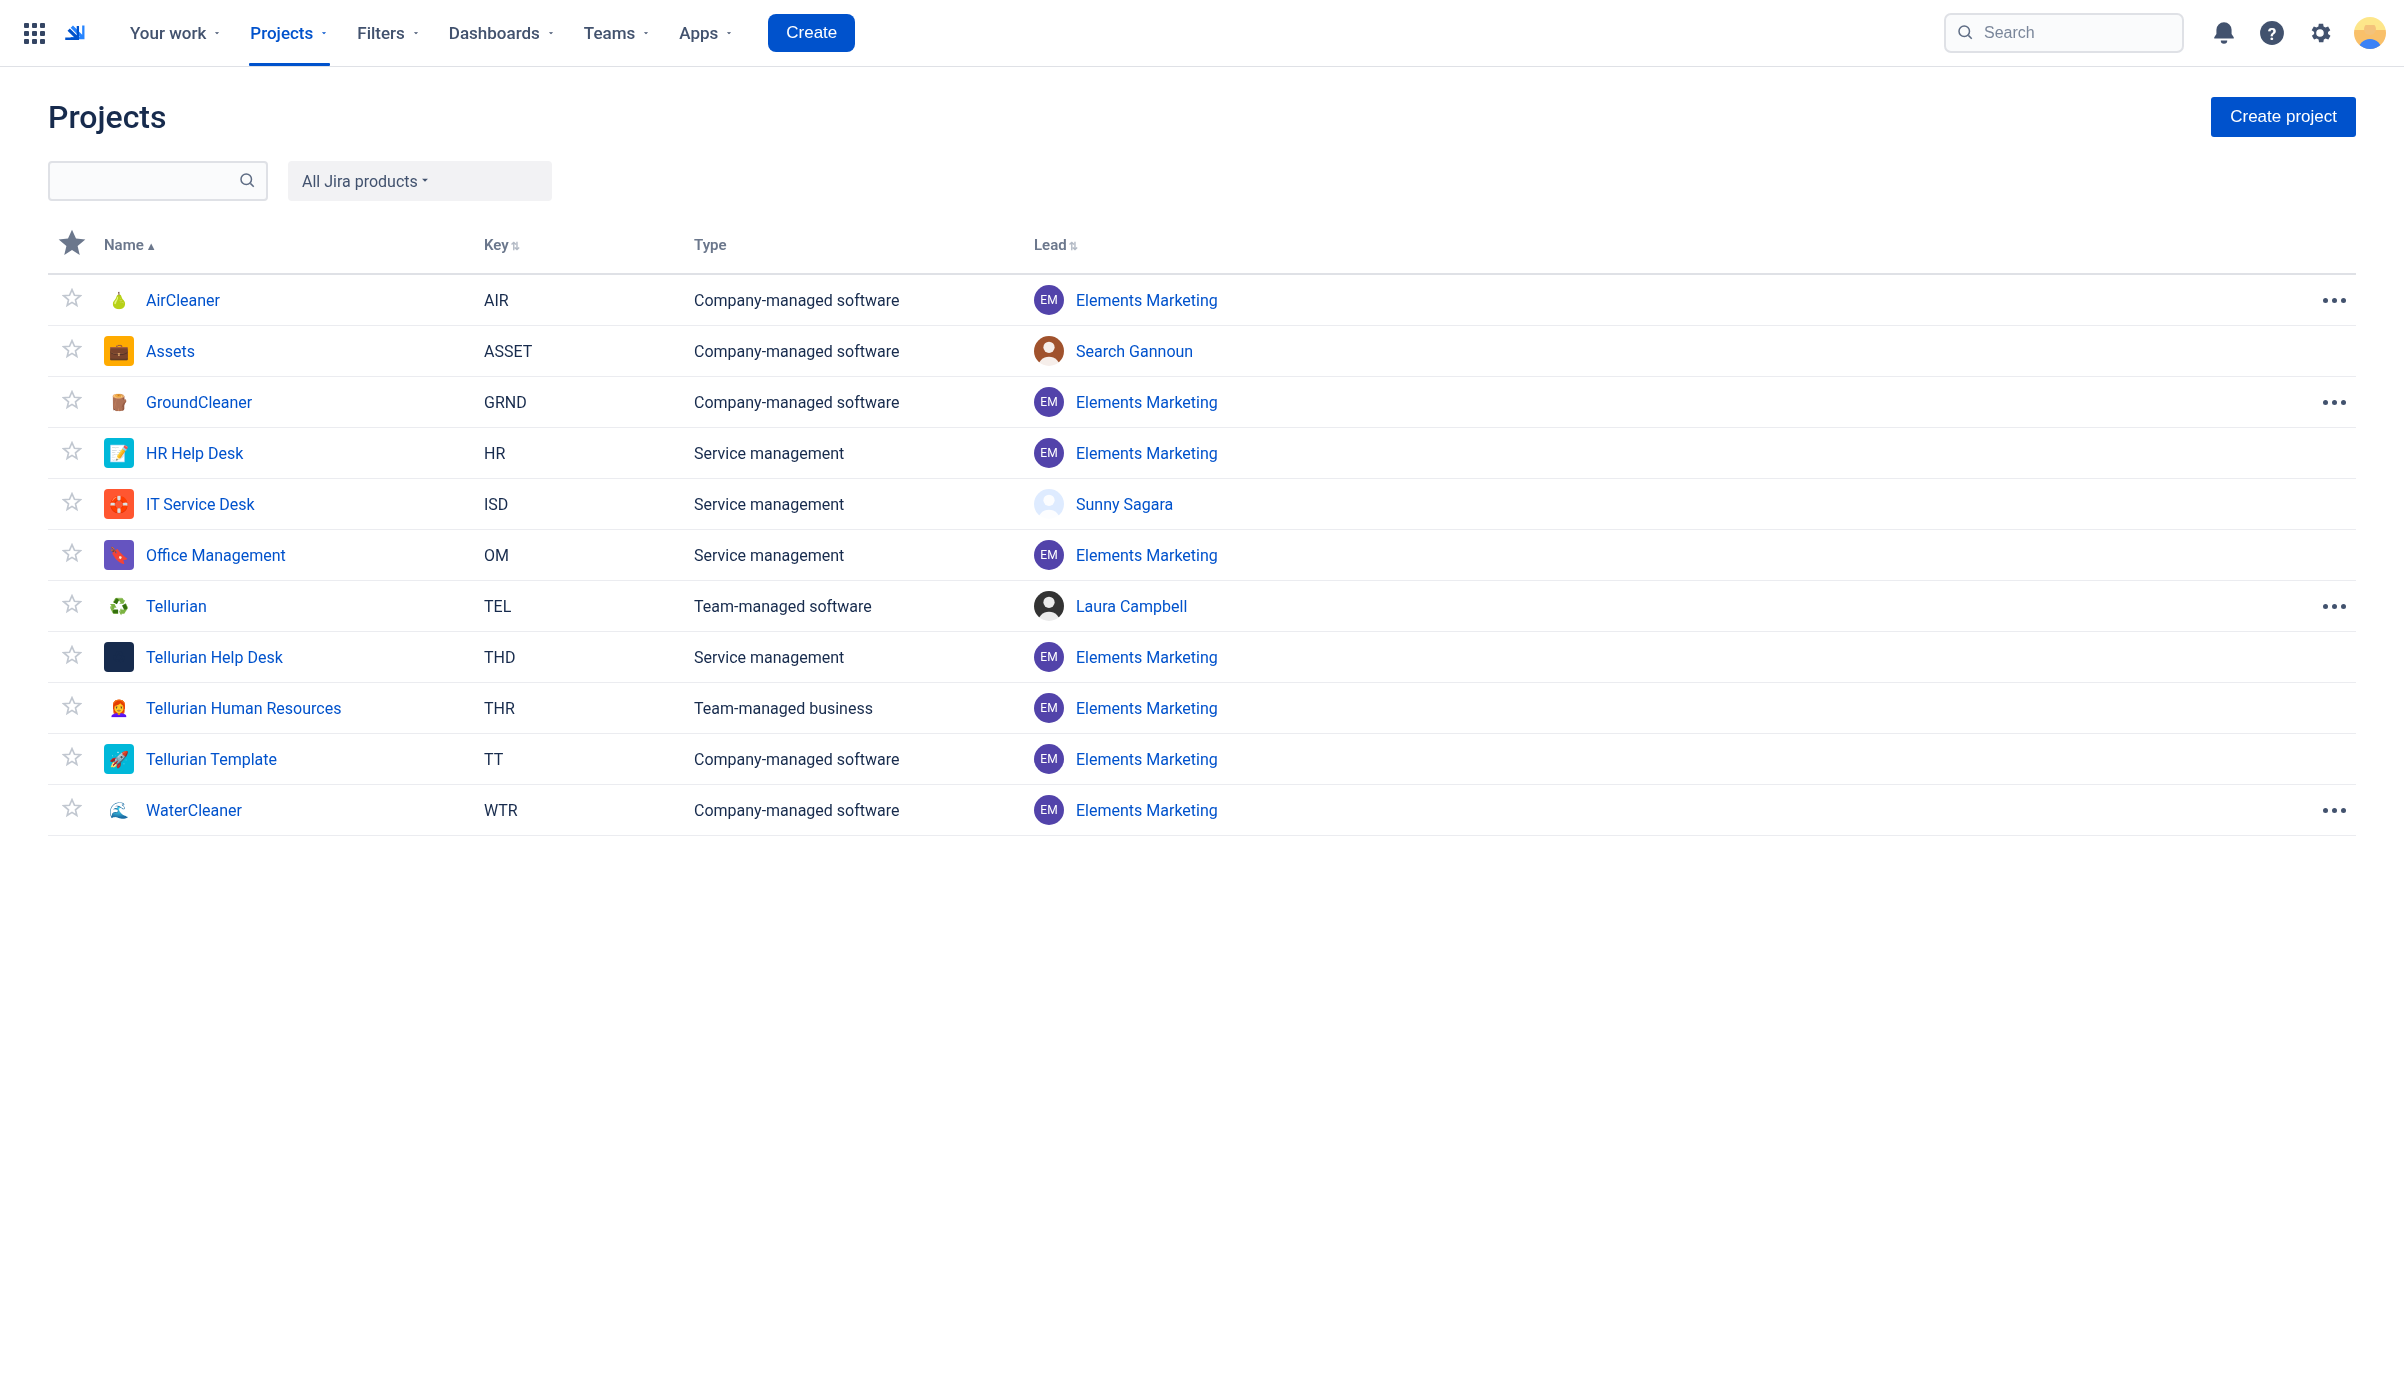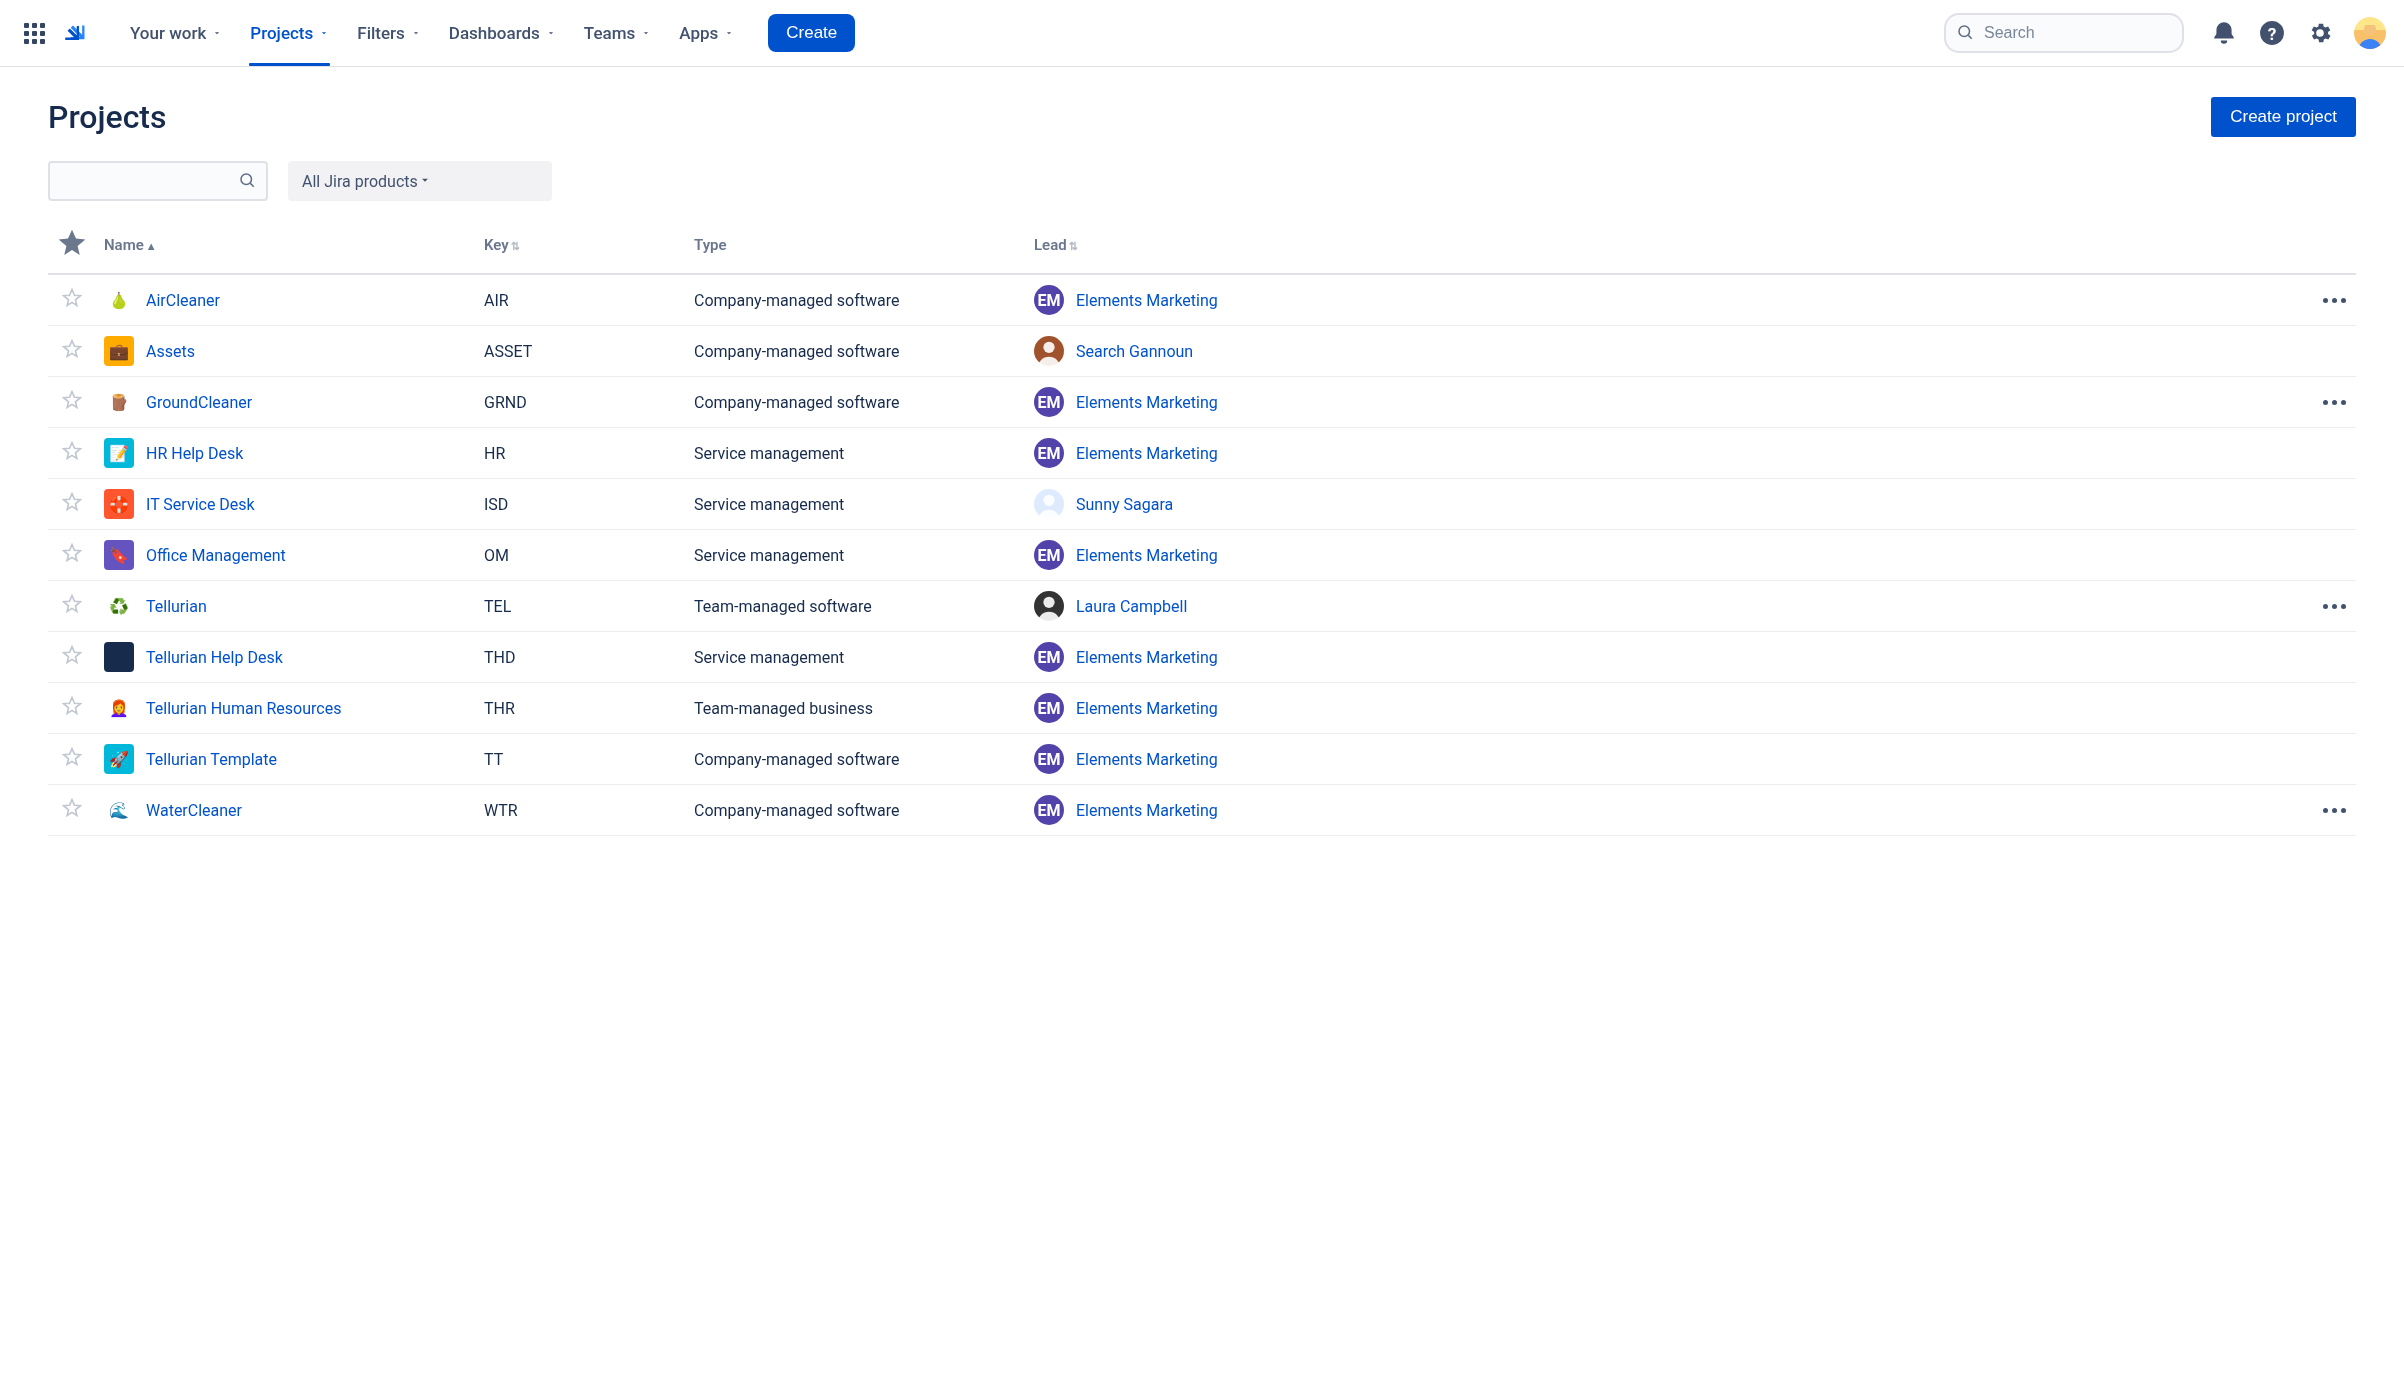--- a/index.html
+++ b/index.html
@@ -77,21 +77,21 @@
   }
 
   .nav-spacer { flex: 1; }
 
   .search-box {
     display: flex;
     align-items: center;
     width: 240px;
     height: 40px;
     border: 2px solid #DFE1E6;
-    border-radius: 15px;
+    border-radius: 7px;
     background: #FAFBFC;
     padding: 0 10px;
     gap: 10px;
     margin-right: 12px;
   }
   .search-box svg { width: 18px; height: 18px; color: #5E6C84; }
   .search-box input {
     border: none; outline: none; background: transparent;
     font-size: 16px; width: 100%; color: #172B4D;
   }
@@ -215,21 +215,21 @@
     flex-shrink: 0;
   }
   .proj-link { color: #0052CC; text-decoration: none; cursor: pointer; }
 
   .lead-cell {
     display: flex; align-items: center; gap: 12px;
   }
   .lead-avatar {
     width: 30px; height: 30px; border-radius: 50%;
     display: flex; align-items: center; justify-content: center;
-    color: #fff; font-size: 16px; font-weight: 700;
+    color: #fff; font-size: 12px; font-weight: 400;
     flex-shrink: 0;
   }
   .lead-link { color: #0052CC; text-decoration: none; cursor: pointer; }
 
   .more-dots {
     width: 28px; height: 28px;
     display: inline-flex; align-items: center; justify-content: center;
     gap: 4px;
     cursor: pointer;
     color: #42526E;

